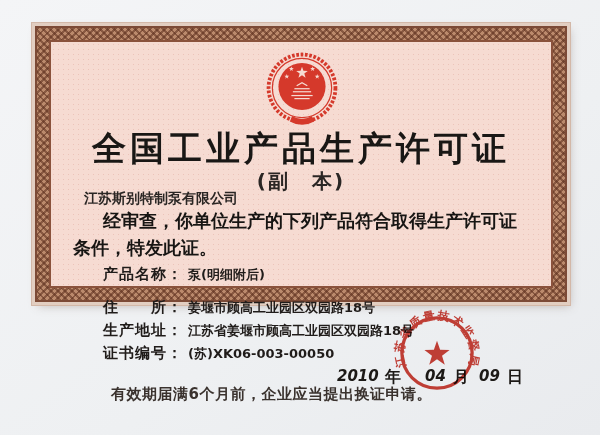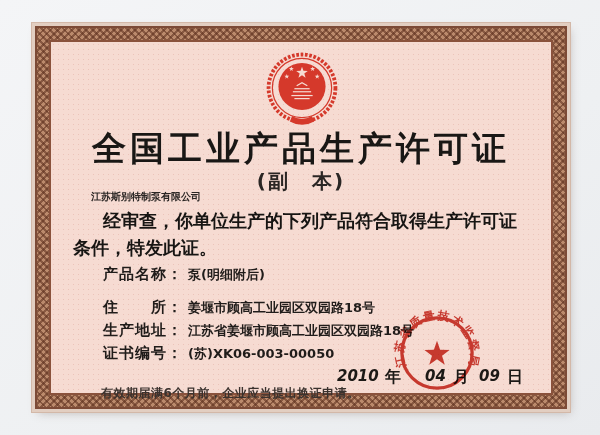--- a/index.html
+++ b/index.html
@@ -7,21 +7,21 @@
     width:600px;height:435px;overflow:hidden;
     font-family:"DejaVu Sans",sans-serif;
     background:#eef0f3;
   }
   .page{
     position:relative;width:600px;height:435px;
     background:linear-gradient(145deg,#f4f5f7 0%,#eef0f2 60%,#e9ebee 100%);
   }
   
   .cert{
-    position:absolute;left:35px;top:26px;width:532px;height:383px;
+    position:absolute;left:35px;top:26px;width:532px;height:276px;
     box-sizing:border-box;padding:12px;
     border:2px solid #7c4a36;
     background:
       repeating-linear-gradient(45deg, rgba(94,48,30,.55) 0 2px, rgba(0,0,0,0) 2px 5px),
       repeating-linear-gradient(135deg, rgba(94,48,30,.55) 0 2px, rgba(0,0,0,0) 2px 5px),
       #bb8a6c;
     box-shadow:0 0 0 3px #e2cec1, 0 0 0 4px #d3b8a8, 3px 4px 9px rgba(110,90,80,.35);
   }
   .cert-inner{
     position:relative;width:100%;height:100%;box-sizing:border-box;
@@ -34,30 +34,30 @@
   
   .emblem{left:213px;top:9px;width:76px;height:80px;}
   .title{
     left:0;top:84px;width:100%;text-align:center;
     font-size:34px;font-weight:bold;color:#191715;letter-spacing:4px;white-space:nowrap;
   }
   .subtitle{
     left:0;top:126px;width:100%;text-align:center;
     font-size:20px;font-weight:bold;color:#2a2624;letter-spacing:2px;
   }
-  .company{left:40px;top:148px;font-size:10px;font-weight:600;color:#2a2624;}
+  .company{left:33px;top:148px;font-size:14px;font-weight:600;color:#2a2624;}
   .statement{left:22px;top:165px;width:478px;color:#171513;font-weight:bold;font-size:18px;line-height:27px;}
   .statement .l1{text-indent:30px;white-space:nowrap;}
   .statement .l2{white-space:nowrap;}
   
   .field-row{left:52px;white-space:nowrap;color:#201c1a;}
   .f-label{font-size:15px;font-weight:bold;letter-spacing:1px;}
   .f-value{font-size:13px;font-weight:bold;margin-left:5px;}
   .row0{top:222px;} .row1{top:255px;} .row2{top:278px;text-align:right;} .row3{top:301px;} .row4{top:323px;}
-  .note{left:50px;top:343px;font-size:12px;font-weight:600;color:#3a322e;letter-spacing:.5px;}
+  .note{left:60px;top:343px;font-size:15px;font-weight:600;color:#3a322e;letter-spacing:.5px;}
   
   .dt{top:325px;color:#1c1916;font-weight:bold;white-space:nowrap;}
   .dt.num{font-size:15px;font-style:italic;}
   .dt.cjk{font-size:16px;}
   .dx-year{left:286px;} .dx-yearl{left:334px;}
   .dx-mon{left:374px;}  .dx-monl{left:402px;}
   .dx-day{left:428px;}  .dx-dayl{left:456px;}
   
   .seal{left:330px;top:255px;width:112px;height:112px;opacity:.88;mix-blend-mode:multiply;z-index:5;}
 </style>

